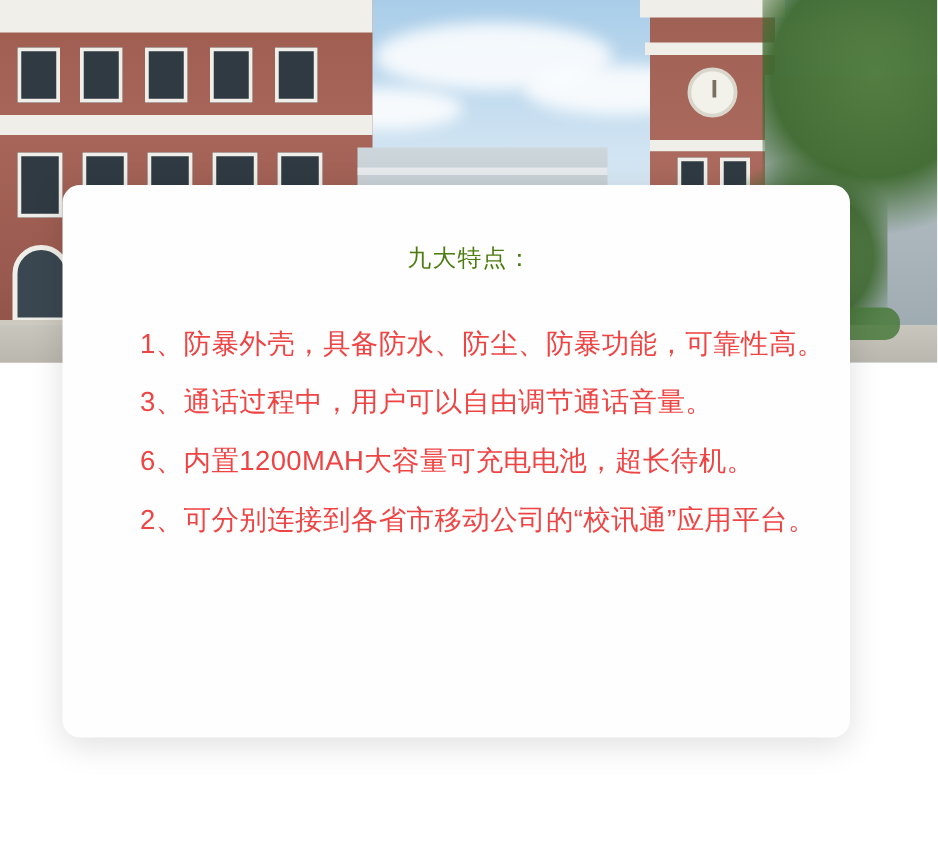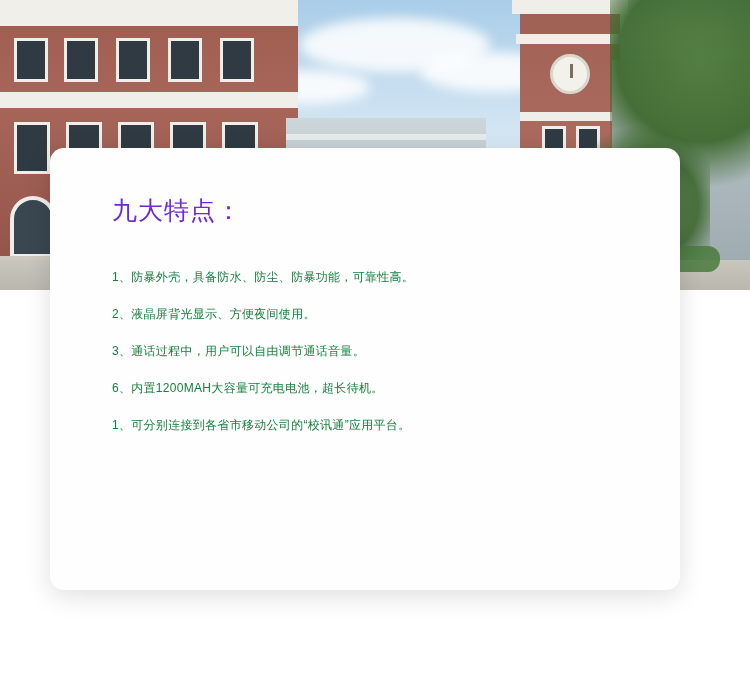--- a/index.html
+++ b/index.html
@@ -141,34 +141,35 @@
     top: 148px;
     width: 630px;
     height: 442px;
     background: #fefefe;
     border-radius: 14px;
     box-shadow: 0 6px 26px rgba(0,0,0,0.13);
     box-sizing: border-box;
     padding: 46px 40px 0 62px;
   }
   .card-title {
-    font-size: 25px;
-    color: #6d28d9;
+    font-size: 19px;
+    color: #4d7c0f;
     letter-spacing: 1px;
     margin: 0 0 44px 0;
     font-weight: normal;
+    text-align: center;
   }
   .feature-list {
     list-style: none;
     margin: 0;
     padding: 0;
   }
   .feature-list li {
-    font-size: 12px;
-    color: #15803d;
+    font-size: 22px;
+    color: #ef4444;
     line-height: 1.0;
     margin-bottom: 25px;
     letter-spacing: 0.3px;
     white-space: nowrap;
   }
   .feature-list li:last-child { margin-bottom: 0; }
 </style>
 </head>
 <body>
 
@@ -227,20 +228,19 @@
     <div class="ground"></div>
     <div class="shrub" style="left:300px; width:90px;"></div>
     <div class="shrub" style="left:404px; width:70px;"></div>
     <div class="shrub" style="left:610px; width:110px;"></div>
   </div>
 
   <div class="card">
     <h2 class="card-title">九大特点：</h2>
     <ul class="feature-list">
       <li>1、防暴外壳，具备防水、防尘、防暴功能，可靠性高。</li>
-      <li>2、液晶屏背光显示、方便夜间使用。</li>
       <li>3、通话过程中，用户可以自由调节通话音量。</li>
       <li>6、内置1200MAH大容量可充电电池，超长待机。</li>
-      <li>1、可分别连接到各省市移动公司的“校讯通”应用平台。</li>
+      <li>2、可分别连接到各省市移动公司的“校讯通”应用平台。</li>
     </ul>
   </div>
 
 </div>
 
 </body></html>

